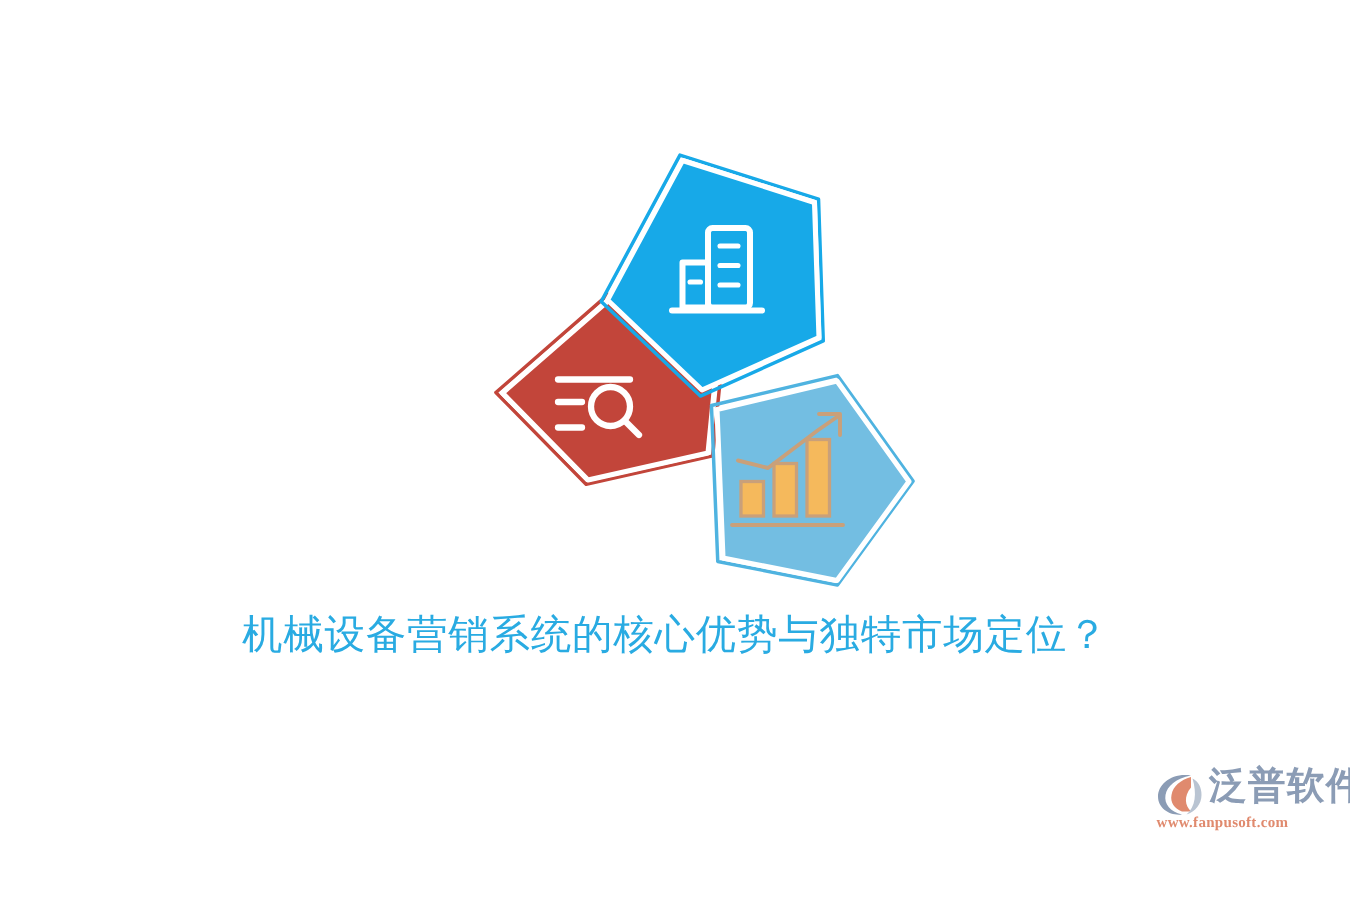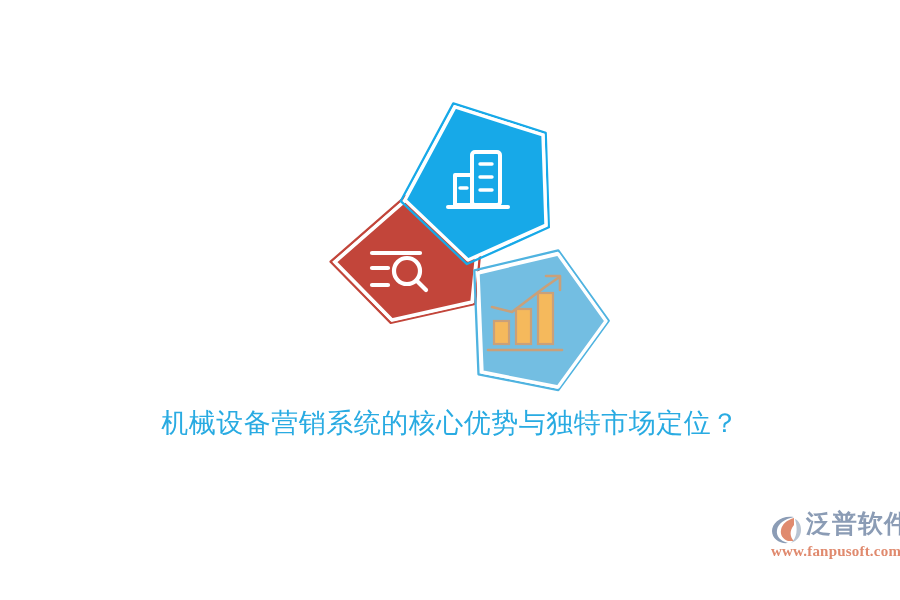--- a/index.html
+++ b/index.html
@@ -75,21 +75,21 @@
     color: #8b9cb5;
     letter-spacing: 1px;
     line-height: 30px;
     white-space: nowrap;
   }
   #brand-url {
     position: absolute;
     left: 3px;
     top: 35px;
     font-family: "Liberation Serif", "DejaVu Serif", serif;
-    font-size: 15px;
+    font-size: 10px;
     font-weight: 700;
     color: #e08a6e;
     letter-spacing: 0.2px;
     white-space: nowrap;
   }
 </style>
 </head>
 <body>
 
 <div id="canvas">

